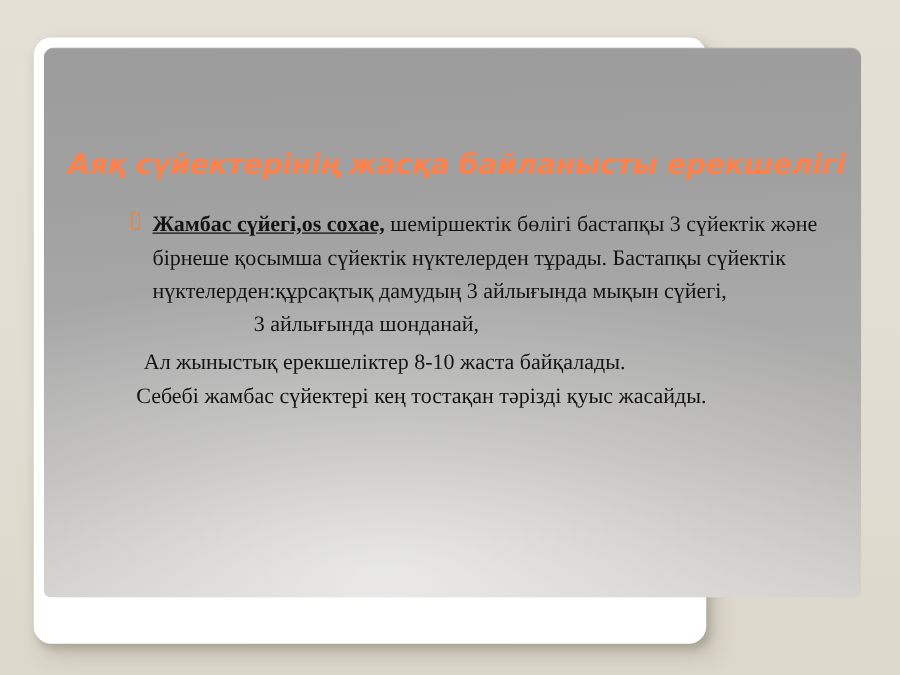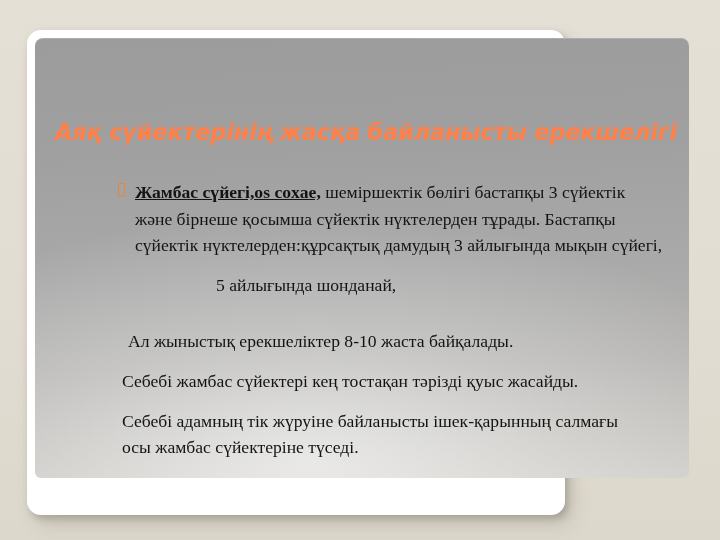--- a/index.html
+++ b/index.html
@@ -72,21 +72,21 @@
     left: 0px;
     top: 128px;
     width: 654px;
     font-family: "Liberation Serif", "DejaVu Serif", serif;
     font-size: 17.6px;
     line-height: 26.6px;
     color: #131313;
   }
 
   .para {
-    margin: 13px;
+    margin: 0;
     padding: 0;
   }
 
   
   #bullet-para {
     position: relative;
     padding-left: 87px;
     padding-right: 12px;
     text-indent: 0;
   }
@@ -132,29 +132,28 @@
     <div id="content-panel">
 
       <div id="slide-title">Аяқ сүйектерінің жасқа байланысты ерекшелігі</div>
 
       <div id="body-block">
 
         <p class="para" id="bullet-para">
           <span id="bullet-marker"></span><span class="bold-underline">Жамбас сүйегі,os coxae,</span><span> шеміршектік бөлігі бастапқы    3 сүйектік және бірнеше қосымша сүйектік нүктелерден тұрады. Бастапқы сүйектік нүктелерден:құрсақтық дамудың 3 айлығында мықын сүйегі,</span>
         </p>
 
-        <p class="para indent-line">5 айлығында шонданай,</p>
+        <p class="para indent-line">3 айлығында шонданай,</p>
 
 
 
         <div class="spacer-sm"></div>
 
         <p class="para plain-indent"> Ал жыныстық ерекшеліктер 8-10 жаста байқалады.</p>
 
         <p class="para plain">Себебі жамбас сүйектері кең тостақан тәрізді қуыс жасайды.</p>
 
-        <p class="para plain"> Себебі адамның тік жүруіне байланысты ішек-қарынның салмағы осы жамбас сүйектеріне түседі.</p>
 
       </div>
 
     </div>
   </div>
 </div>
 
 </body></html>

